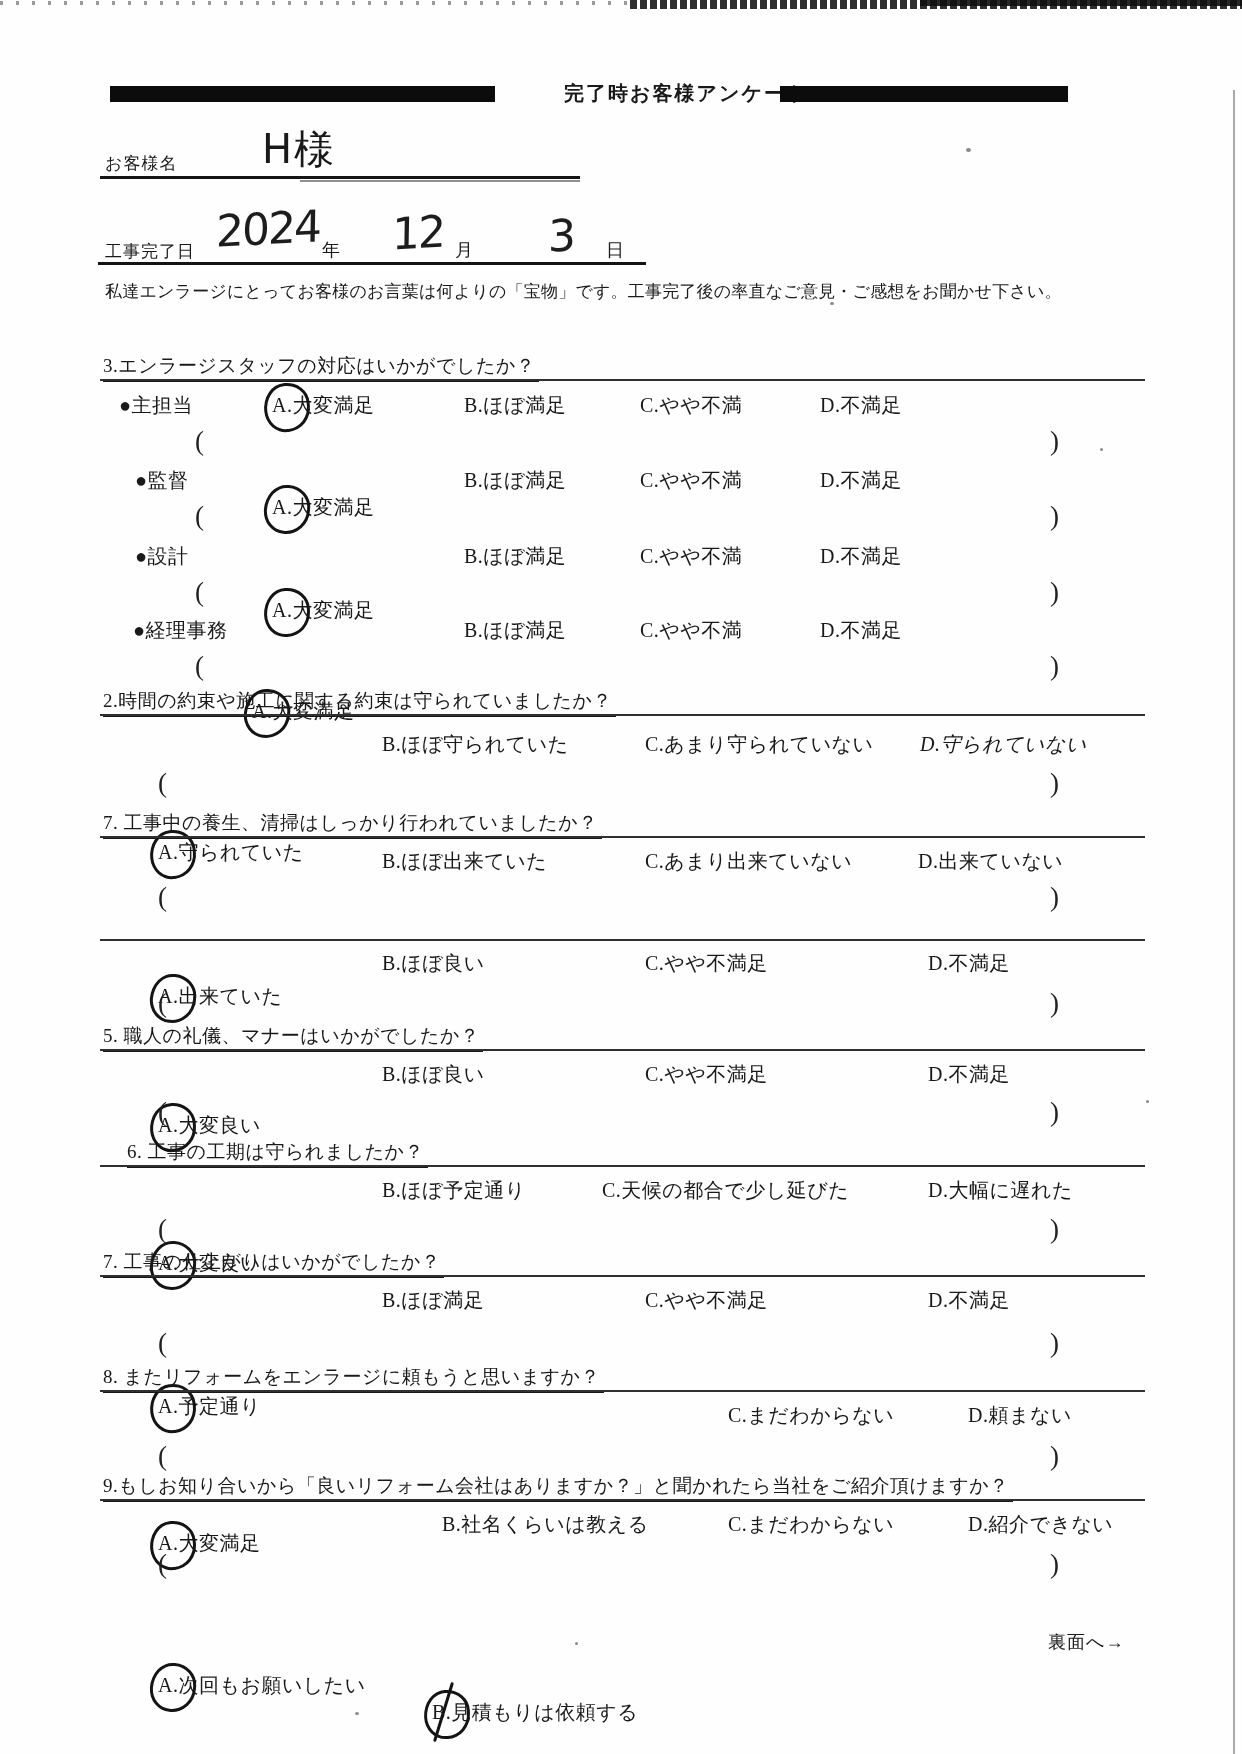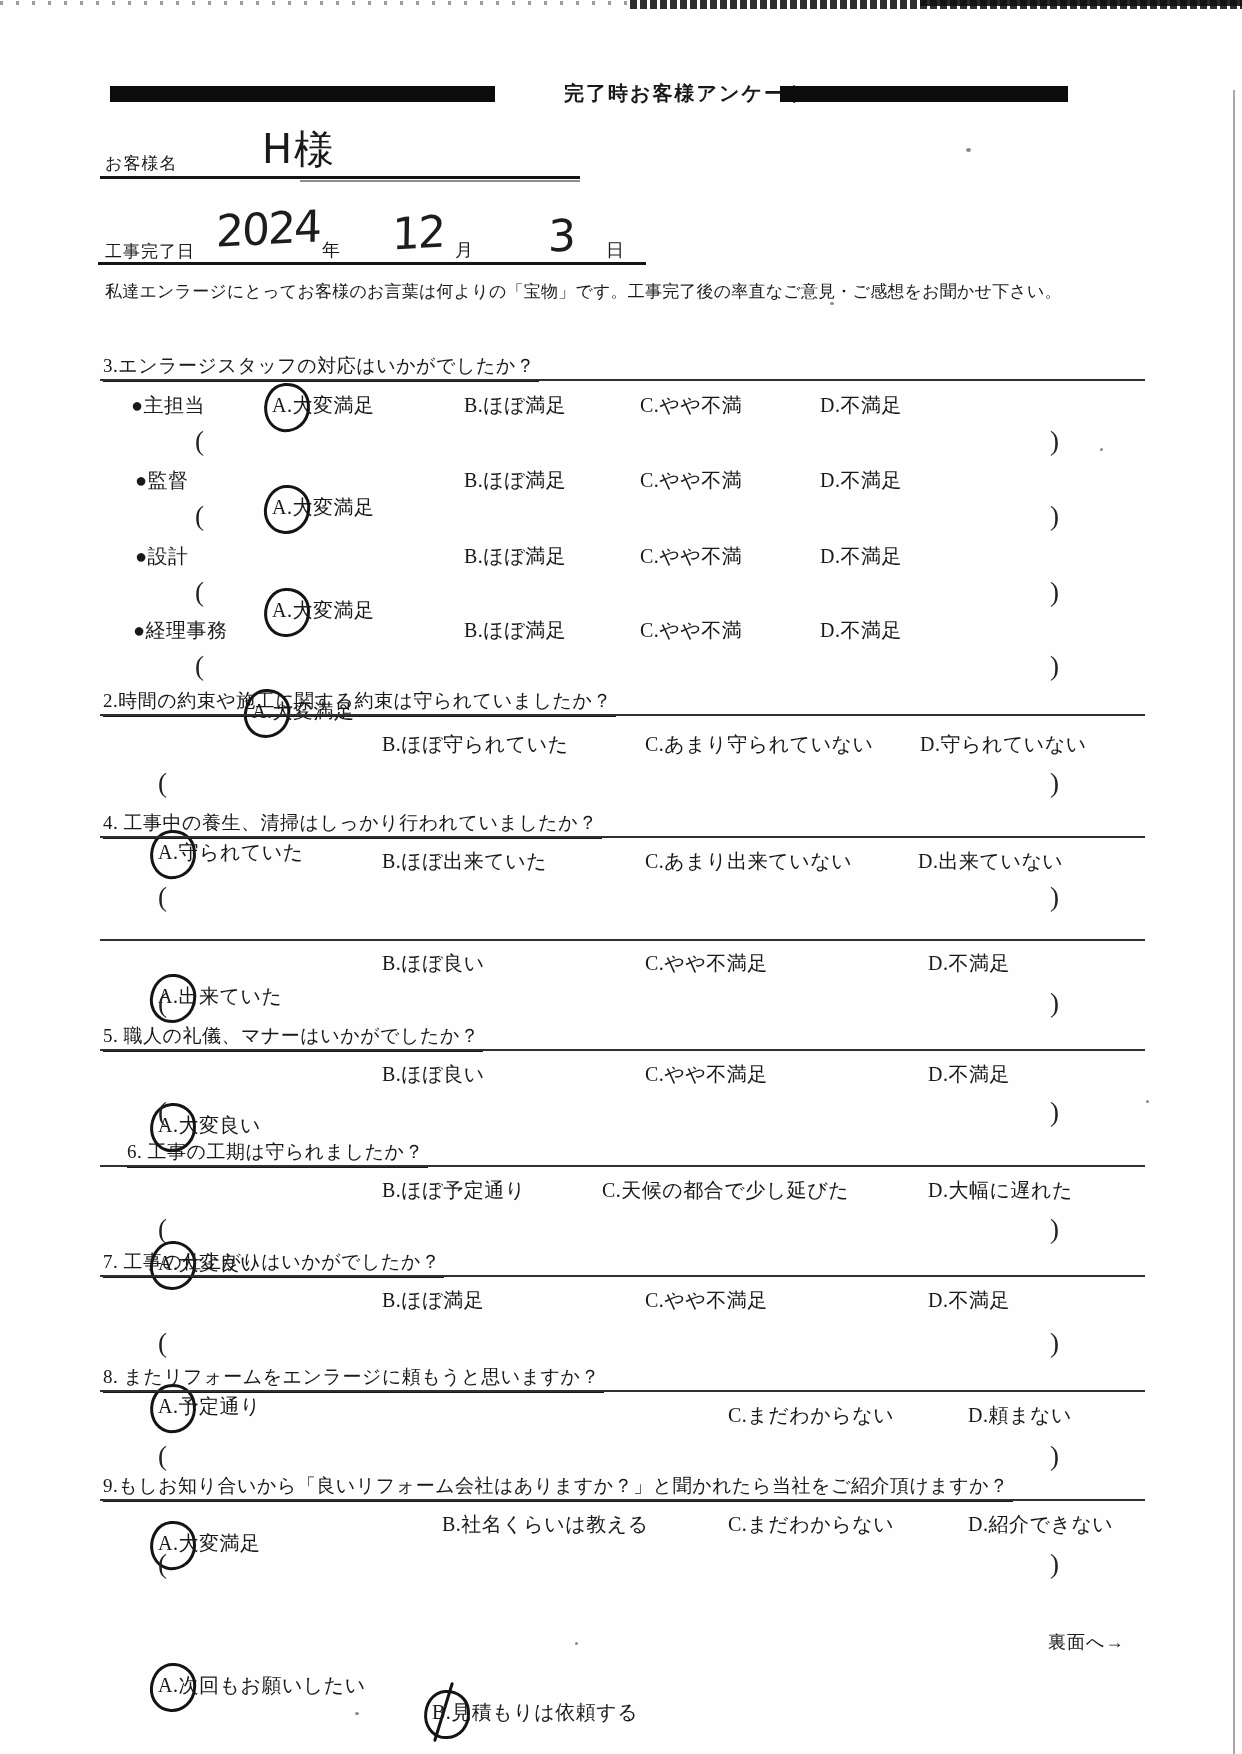--- a/index.html
+++ b/index.html
@@ -66,21 +66,21 @@
   <div class="abs unit" style="left:455px;top:238px;">月</div>
   <div class="abs hw" style="left:548px;top:210px;">3</div>
   <div class="abs unit" style="left:606px;top:238px;">日</div>
   <div class="uline" style="left:98px;top:262px;width:548px;"></div>
 
   <div class="abs intro" style="left:105px;top:280px;">私達エンラージにとってお客様のお言葉は何よりの「宝物」です。工事完了後の率直なご意見・ご感想をお聞かせ下さい。</div>
 
   <div class="abs heading" style="left:103px;top:354px;">3.エンラージスタッフの対応はいかがでしたか？</div>
   <div class="rule" style="left:100px;top:379px;width:1045px;"></div>
 
-  <div class="abs opt" style="left:131px;top:392px;">●主担当</div>
+  <div class="abs opt" style="left:119px;top:392px;">●主担当</div>
   <div class="abs opt sel" style="left:272px;top:392px;"><span class="circle"></span><span>A.大変満足</span></div>
   <div class="abs opt" style="left:464px;top:392px;">B.ほぼ満足</div>
   <div class="abs opt" style="left:640px;top:392px;">C.やや不満</div>
   <div class="abs opt" style="left:820px;top:392px;">D.不満足</div>
   <div class="abs paren" style="left:195px;top:426px;">(</div>
   <div class="abs paren" style="left:1050px;top:426px;">)</div>
 
   <div class="abs opt" style="left:135px;top:467px;">●監督</div>
   <div class="abs opt sel" style="left:272px;top:467px;"><span class="circle" style="transform:rotate(4deg);"></span><span>A.大変満足</span></div>
   <div class="abs opt" style="left:464px;top:467px;">B.ほぼ満足</div>
@@ -103,25 +103,25 @@
   <div class="abs opt" style="left:640px;top:617px;">C.やや不満</div>
   <div class="abs opt" style="left:820px;top:617px;">D.不満足</div>
   <div class="abs paren" style="left:195px;top:651px;">(</div>
   <div class="abs paren" style="left:1050px;top:651px;">)</div>
 
   <div class="abs heading" style="left:103px;top:689px;">2.時間の約束や施工に関する約束は守られていましたか？</div>
   <div class="rule" style="left:100px;top:714px;width:1045px;"></div>
   <div class="abs opt sel" style="left:158px;top:731px;"><span class="circle"></span><span>A.守られていた</span></div>
   <div class="abs opt" style="left:382px;top:731px;text-align:center;">B.ほぼ守られていた</div>
   <div class="abs opt" style="left:645px;top:731px;">C.あまり守られていない</div>
-  <div class="abs opt" style="left:920px;top:731px;">D.守られていない</div>
+  <div class="abs opt" style="left:920px;top:731px;font-style:italic;">D.守られていない</div>
   <div class="abs paren" style="left:158px;top:768px;">(</div>
   <div class="abs paren" style="left:1050px;top:768px;">)</div>
 
-  <div class="abs heading" style="left:103px;top:811px;">4. 工事中の養生、清掃はしっかり行われていましたか？</div>
+  <div class="abs heading" style="left:103px;top:811px;">7. 工事中の養生、清掃はしっかり行われていましたか？</div>
   <div class="rule" style="left:100px;top:836px;width:1045px;"></div>
   <div class="abs opt sel" style="left:158px;top:848px;"><span class="circle" style="transform:rotate(5deg);"></span><span>A.出来ていた</span></div>
   <div class="abs opt" style="left:382px;top:848px;">B.ほぼ出来ていた</div>
   <div class="abs opt" style="left:645px;top:848px;">C.あまり出来ていない</div>
   <div class="abs opt" style="left:918px;top:848px;">D.出来ていない</div>
   <div class="abs paren" style="left:158px;top:882px;">(</div>
   <div class="abs paren" style="left:1050px;top:882px;">)</div>
 
   <div class="rule" style="left:100px;top:939px;width:1045px;"></div>
   <div class="abs opt sel" style="left:158px;top:950px;"><span class="circle" style="transform:rotate(-4deg);"></span><span>A.大変良い</span></div>

